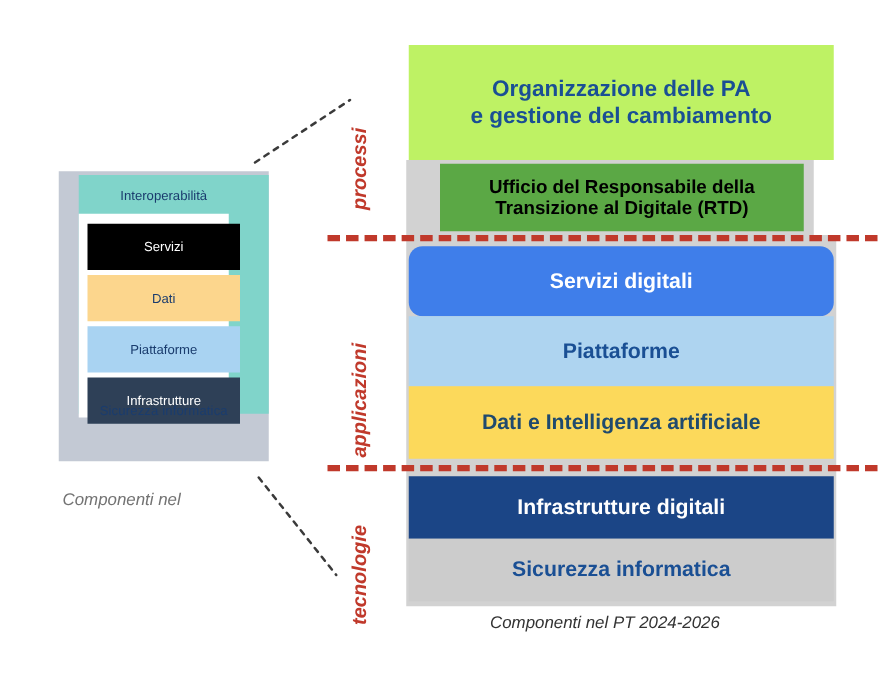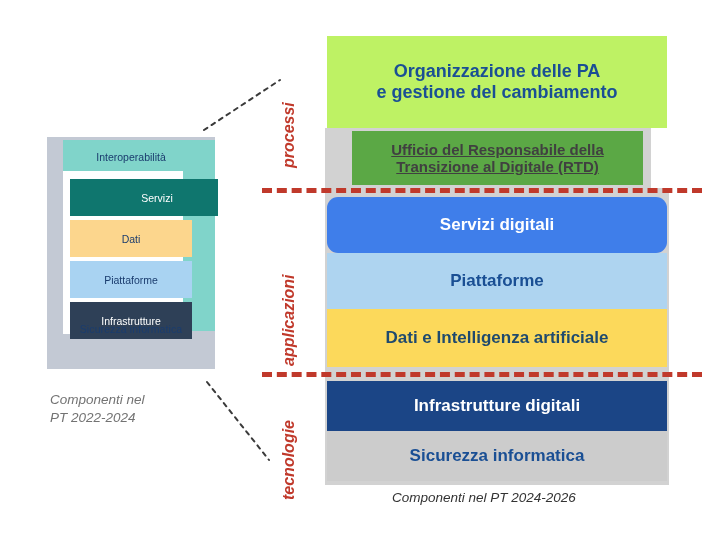--- a/index.html
+++ b/index.html
@@ -35,21 +35,21 @@
     position:absolute;left:0;top:0;width:136px;height:34px;
     display:flex;align-items:center;justify-content:center;
     color:#1a3c6e;font-size:10.5px;
   }
   .left-stack{position:absolute;left:23px;top:42px;width:122px;}
   .left-box{
     width:122px;height:37px;margin-bottom:4px;
     display:flex;align-items:center;justify-content:center;
     font-size:10.5px;font-weight:400;
   }
-  .lb-servizi{background:#0f766e;color:#ffffff;padding-left:26px;}
+  .lb-servizi{background:#000000;color:#ffffff;}
   .lb-dati{background:#fcd68d;color:#1a3c6e;}
   .lb-piatt{background:#a9d3f2;color:#1a3c6e;}
   .lb-infra{background:#2e4057;color:#ffffff;margin-bottom:0;}
 
   .left-caption{
     position:absolute;left:50px;top:391px;width:170px;
     font-style:italic;font-size:13.5px;color:#737373;line-height:1.35;
   }
 
   
@@ -66,21 +66,21 @@
   }
 
   
   .b-org{
     left:327px;top:36px;width:340px;height:92px;
     background:#bef264;color:#1a4f94;font-size:18px;
   }
   .band-rtd{left:325px;top:128px;width:326px;height:60px;}
   .b-rtd{
     left:352px;top:131px;width:291px;height:54px;
-    background:#5ba845;color:#404040;font-size:15px;text-decoration:underline;
+    background:#5ba845;color:#000000;font-size:15px;
   }
 
   
   .band-app{left:325px;top:188px;width:344px;height:188px;}
   .b-servizi{
     left:327px;top:197px;width:340px;height:56px;
     background:#3f7eea;color:#ffffff;font-size:17px;border-radius:11px;
   }
   .b-piattaforme{
     left:327px;top:253px;width:340px;height:56px;
@@ -147,21 +147,20 @@
       <div class="left-box lb-dati">Dati</div>
       <div class="left-box lb-piatt">Piattaforme</div>
       <div class="left-box lb-infra">Infrastrutture</div>
     </div>
 
     <div class="left-sec-label">Sicurezza informatica</div>
   </div>
 
   <div class="left-caption">
     <div>Componenti nel</div>
-    <div>PT 2022-2024</div>
   </div>
 
   <svg class="connector" style="left:198px;top:76px;" width="90" height="60" viewBox="0 0 90 60">
     <line x1="6" y1="54" x2="82" y2="4" stroke="#3a3a3a" stroke-width="2" stroke-dasharray="4 5" stroke-linecap="round"></line>
   </svg>
 
   <svg class="connector" style="left:203px;top:378px;" width="90" height="90" viewBox="0 0 90 90">
     <line x1="4" y1="4" x2="66" y2="82" stroke="#3a3a3a" stroke-width="2" stroke-dasharray="4 5" stroke-linecap="round"></line>
   </svg>
 

